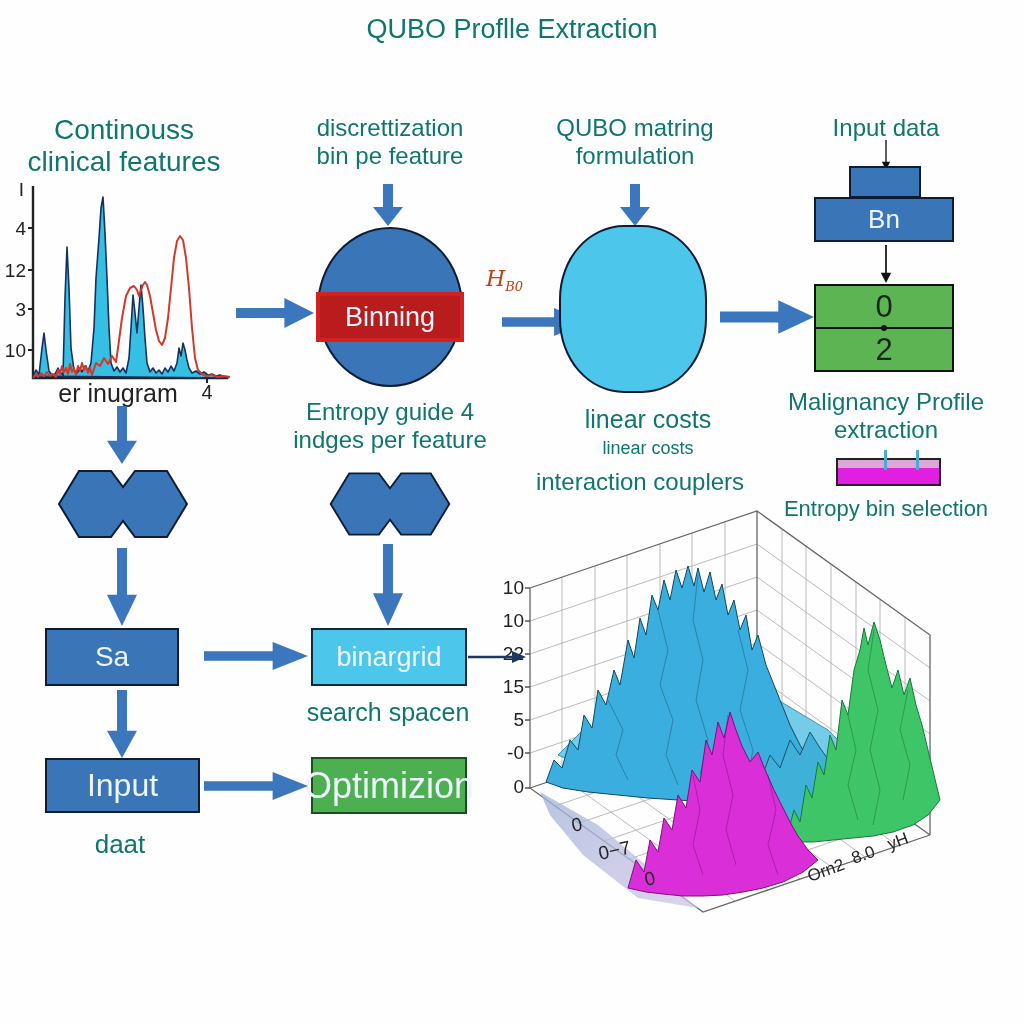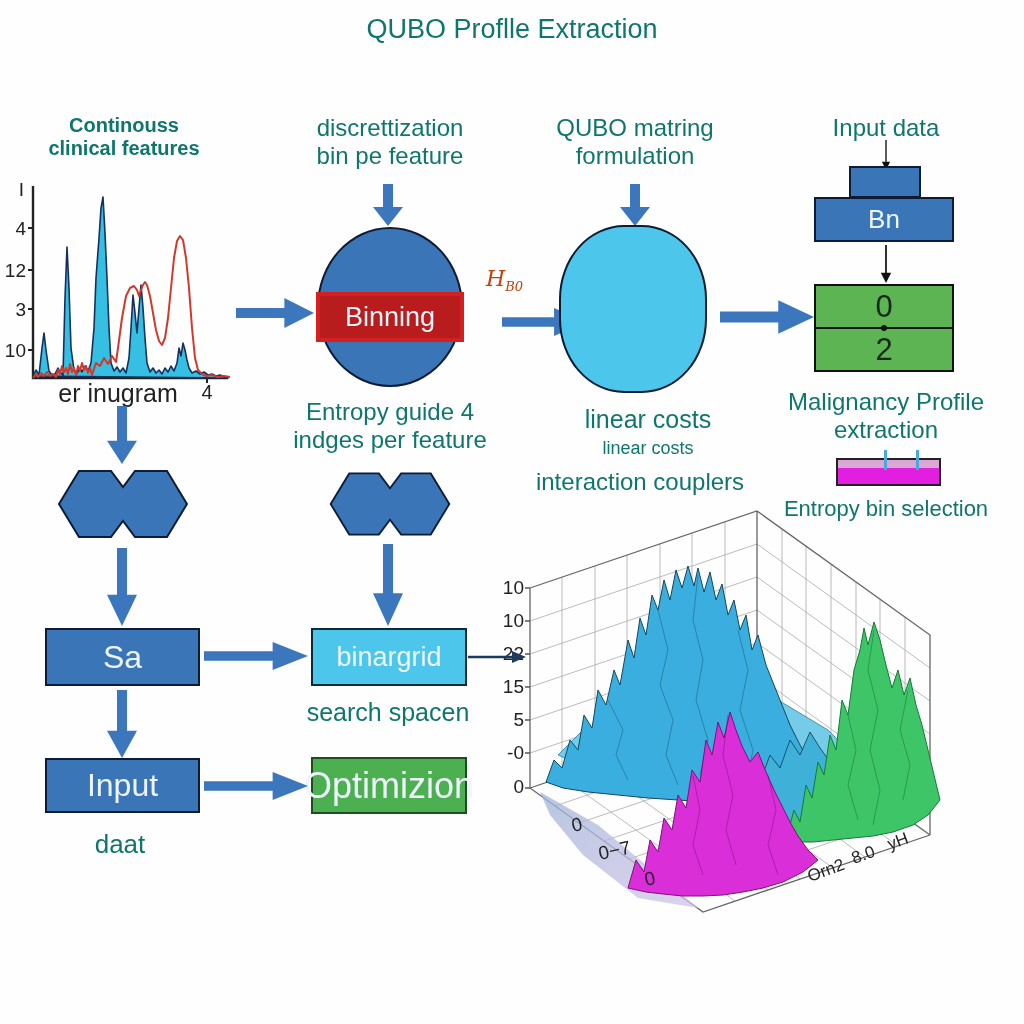--- a/index.html
+++ b/index.html
@@ -25,21 +25,21 @@
   .dot{position:absolute;width:6px;height:6px;border-radius:50%;background:#111;}
   .tickmark{position:absolute;width:3px;background:#4aa9d9;}
 </style>
 </head>
 <body>
 
 <div id="canvas">
 
   <div class="lbl" style="left:0;right:0;top:14px;font-size:27px;">QUBO Proflle Extraction</div>
 
-  <div class="lbl" style="left:8px;top:114px;width:232px;font-size:20px;font-weight:bold;">
+  <div class="lbl" style="left:8px;top:114px;width:232px;font-size:28px;">
     <div>Continouss</div>
     <div>clinical features</div>
   </div>
 
   <svg class="abs" style="left:0;top:178px;" width="240" height="232" viewBox="0 0 240 232">
     <path d="M33,8 L33,200 L228,200" fill="none" stroke="#222" stroke-width="2.4"></path>
     <path d="M33,50 h-5 M33,92 h-5 M33,131 h-5 M33,172 h-5 M207,200 v5" stroke="#222" stroke-width="2"></path>
     <text x="24" y="18" font-size="19" fill="#222" text-anchor="end">I</text>
     <text x="26" y="57" font-size="19" fill="#222" text-anchor="end">4</text>
     <text x="26" y="99" font-size="19" fill="#222" text-anchor="end">12</text>
@@ -76,21 +76,21 @@
         <polygon points="6,41 26,8 58,8 70,24 82,8 114,8 134,41 114,74 82,74 70,58 58,74 26,74" fill="#3a75b8" stroke="#0e1c33" stroke-width="2"></polygon>
       </svg>
   </div>
 
   <div class="arr" style="left:105px;top:548px;width:34px;height:78px;">
     <svg viewBox="0 0 34 100" preserveAspectRatio="none">
         <polygon points="12,0 12,60 2,60 17,100 32,60 22,60 22,0" fill="#3c76bc"></polygon>
       </svg>
   </div>
 
-  <div class="box blue" style="left:45px;top:628px;width:155px;height:58px;font-size:32px;">Sa</div>
+  <div class="box blue" style="left:45px;top:628px;width:134px;height:58px;font-size:28px;">Sa</div>
 
   <div class="arr" style="left:105px;top:690px;width:34px;height:68px;">
     <svg viewBox="0 0 34 100" preserveAspectRatio="none">
         <polygon points="12,0 12,60 2,60 17,100 32,60 22,60 22,0" fill="#3c76bc"></polygon>
       </svg>
   </div>
 
   <div class="box blue" style="left:45px;top:758px;width:155px;height:55px;font-size:32px;">Input</div>
 
   <div class="lbl" style="left:30px;top:830px;width:180px;font-size:26px;">daat</div>

